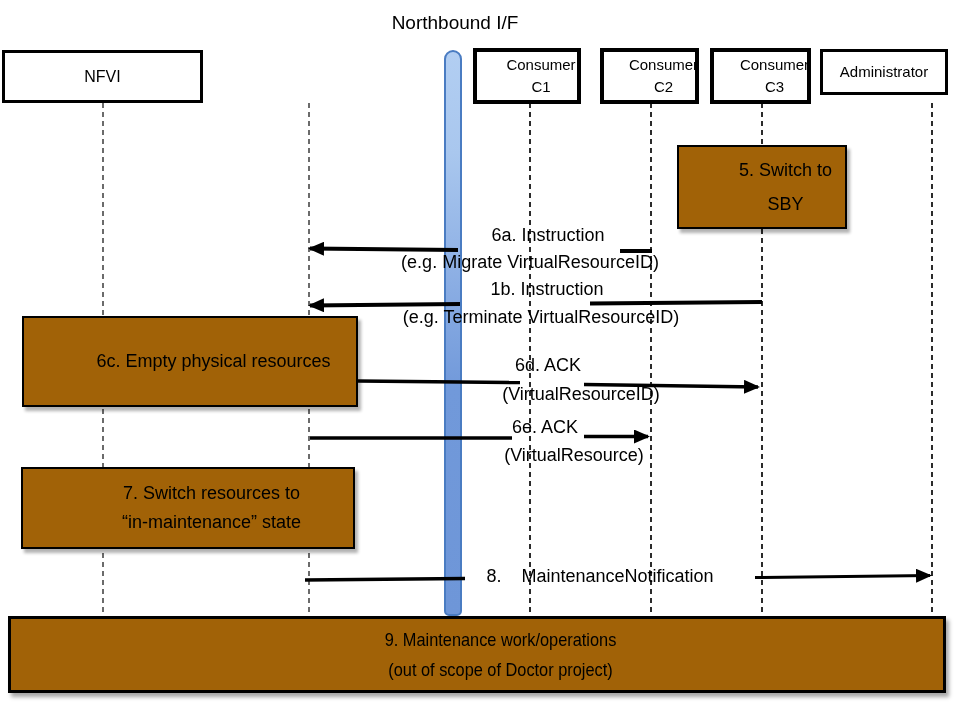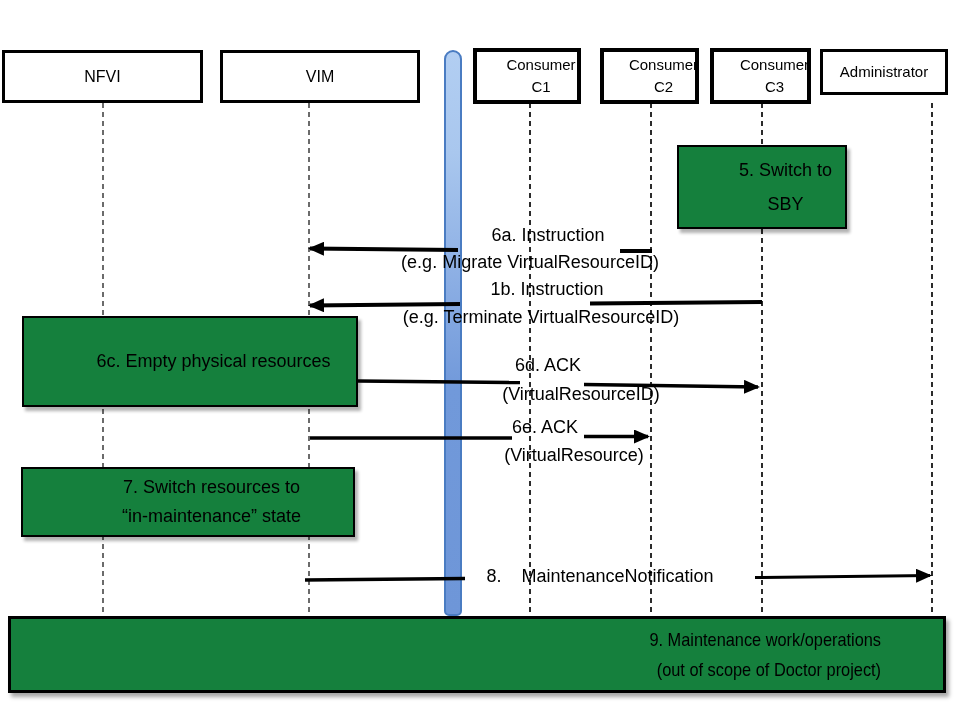--- a/index.html
+++ b/index.html
@@ -23,40 +23,41 @@
   
   svg.arrows{position:absolute;left:0;top:0;z-index:3;}
 
   
   .hdr{position:absolute;top:48px;height:56px;box-sizing:border-box;background:#fff;
     border:3px solid #000;display:flex;flex-direction:column;align-items:center;
     justify-content:center;text-align:center;font-size:16px;line-height:22px;z-index:5;}
   .hdr.thick{border-width:4px;font-size:15px;padding-left:28px;}
 
   
-  .note{position:absolute;box-sizing:border-box;background:#15803d;border:2px solid #000;
+  .note{position:absolute;box-sizing:border-box;background:#a16207;border:2px solid #000;
     display:flex;flex-direction:column;align-items:center;justify-content:center;
-    text-align:right;font-size:18px;line-height:29px;z-index:5;
+    text-align:center;font-size:18px;line-height:29px;z-index:5;
     box-shadow:3px 4px 3px rgba(0,0,0,0.3);padding-left:47px;}
 
   
   .msg{position:absolute;transform:translateX(-50%);white-space:nowrap;
     font-size:18px;line-height:21px;z-index:4;text-align:center;}
   .pre{white-space:pre;margin-top:15px;}
 
   .title{position:absolute;left:375px;top:11px;width:160px;text-align:center;
     font-size:19px;line-height:23px;z-index:4;}
 
   .note9-inner{display:block;width:100%;transform:scaleX(0.86);transform-origin:50% 50%;}
 </style>
 </head>
 <body>
 
 <div class="diagram">
 
+  <div class="title">Northbound I/F</div>
 
   <div class="lifeline gray" style="left:102px"></div>
   <div class="lifeline gray" style="left:308px"></div>
   <div class="lifeline dark" style="left:529px"></div>
   <div class="lifeline dark" style="left:650px"></div>
   <div class="lifeline dark" style="left:761px"></div>
   <div class="lifeline dark" style="left:931px"></div>
 
   <div class="nb-bar"></div>
 
@@ -74,23 +75,20 @@
     <line x1="584" y1="384.5" x2="758" y2="387" stroke="#000" stroke-width="3.5" marker-end="url(#ah)"></line>
     <line x1="310" y1="438" x2="512" y2="438" stroke="#000" stroke-width="3.5"></line>
     <line x1="584" y1="436.5" x2="648" y2="436.5" stroke="#000" stroke-width="3.5" marker-end="url(#ah)"></line>
     <line x1="305" y1="580" x2="465" y2="578.5" stroke="#000" stroke-width="3.5"></line>
     <line x1="755" y1="577.5" x2="930" y2="575.5" stroke="#000" stroke-width="3" marker-end="url(#ah)"></line>
   </svg>
 
   <div class="hdr" style="left:2px;top:50px;width:201px;height:53px">
     <span>NFVI</span>
   </div>
-  <div class="hdr" style="left:220px;top:50px;width:200px;height:53px">
-    <span>VIM</span>
-  </div>
   <div class="hdr thick" style="left:473px;width:108px">
     <span>Consumer</span>
     <span>C1</span>
   </div>
   <div class="hdr thick" style="left:600px;width:99px">
     <span>Consumer</span>
     <span>C2</span>
   </div>
   <div class="hdr thick" style="left:710px;width:101px">
     <span>Consumer</span>
@@ -100,21 +98,21 @@
     <span>Administrator</span>
   </div>
 
   <div class="note" style="left:677px;top:145px;width:170px;height:84px;line-height:34px">
     <span>5. Switch to</span>
     <span>SBY</span>
   </div>
   <div class="note" style="left:22px;top:316px;width:336px;height:91px">
     <span>6c. Empty physical resources</span>
   </div>
-  <div class="note" style="left:21px;top:467px;width:334px;height:70px">
+  <div class="note" style="left:21px;top:467px;width:334px;height:82px">
     <span>7. Switch resources to</span>
     <span>“in-maintenance” state</span>
   </div>
   <div class="note" style="left:8px;top:616px;width:938px;height:77px;border-width:3px;font-size:19px;line-height:30px;box-shadow:3px 4px 4px rgba(0,0,0,0.35)">
     <span class="note9-inner">9. Maintenance work/operations</span>
     <span class="note9-inner">(out of scope of Doctor project)</span>
   </div>
 
   <div class="msg" style="left:548px;top:225px">6a. Instruction</div>
   <div class="msg" style="left:530px;top:252px">(e.g. Migrate VirtualResourceID)</div>

